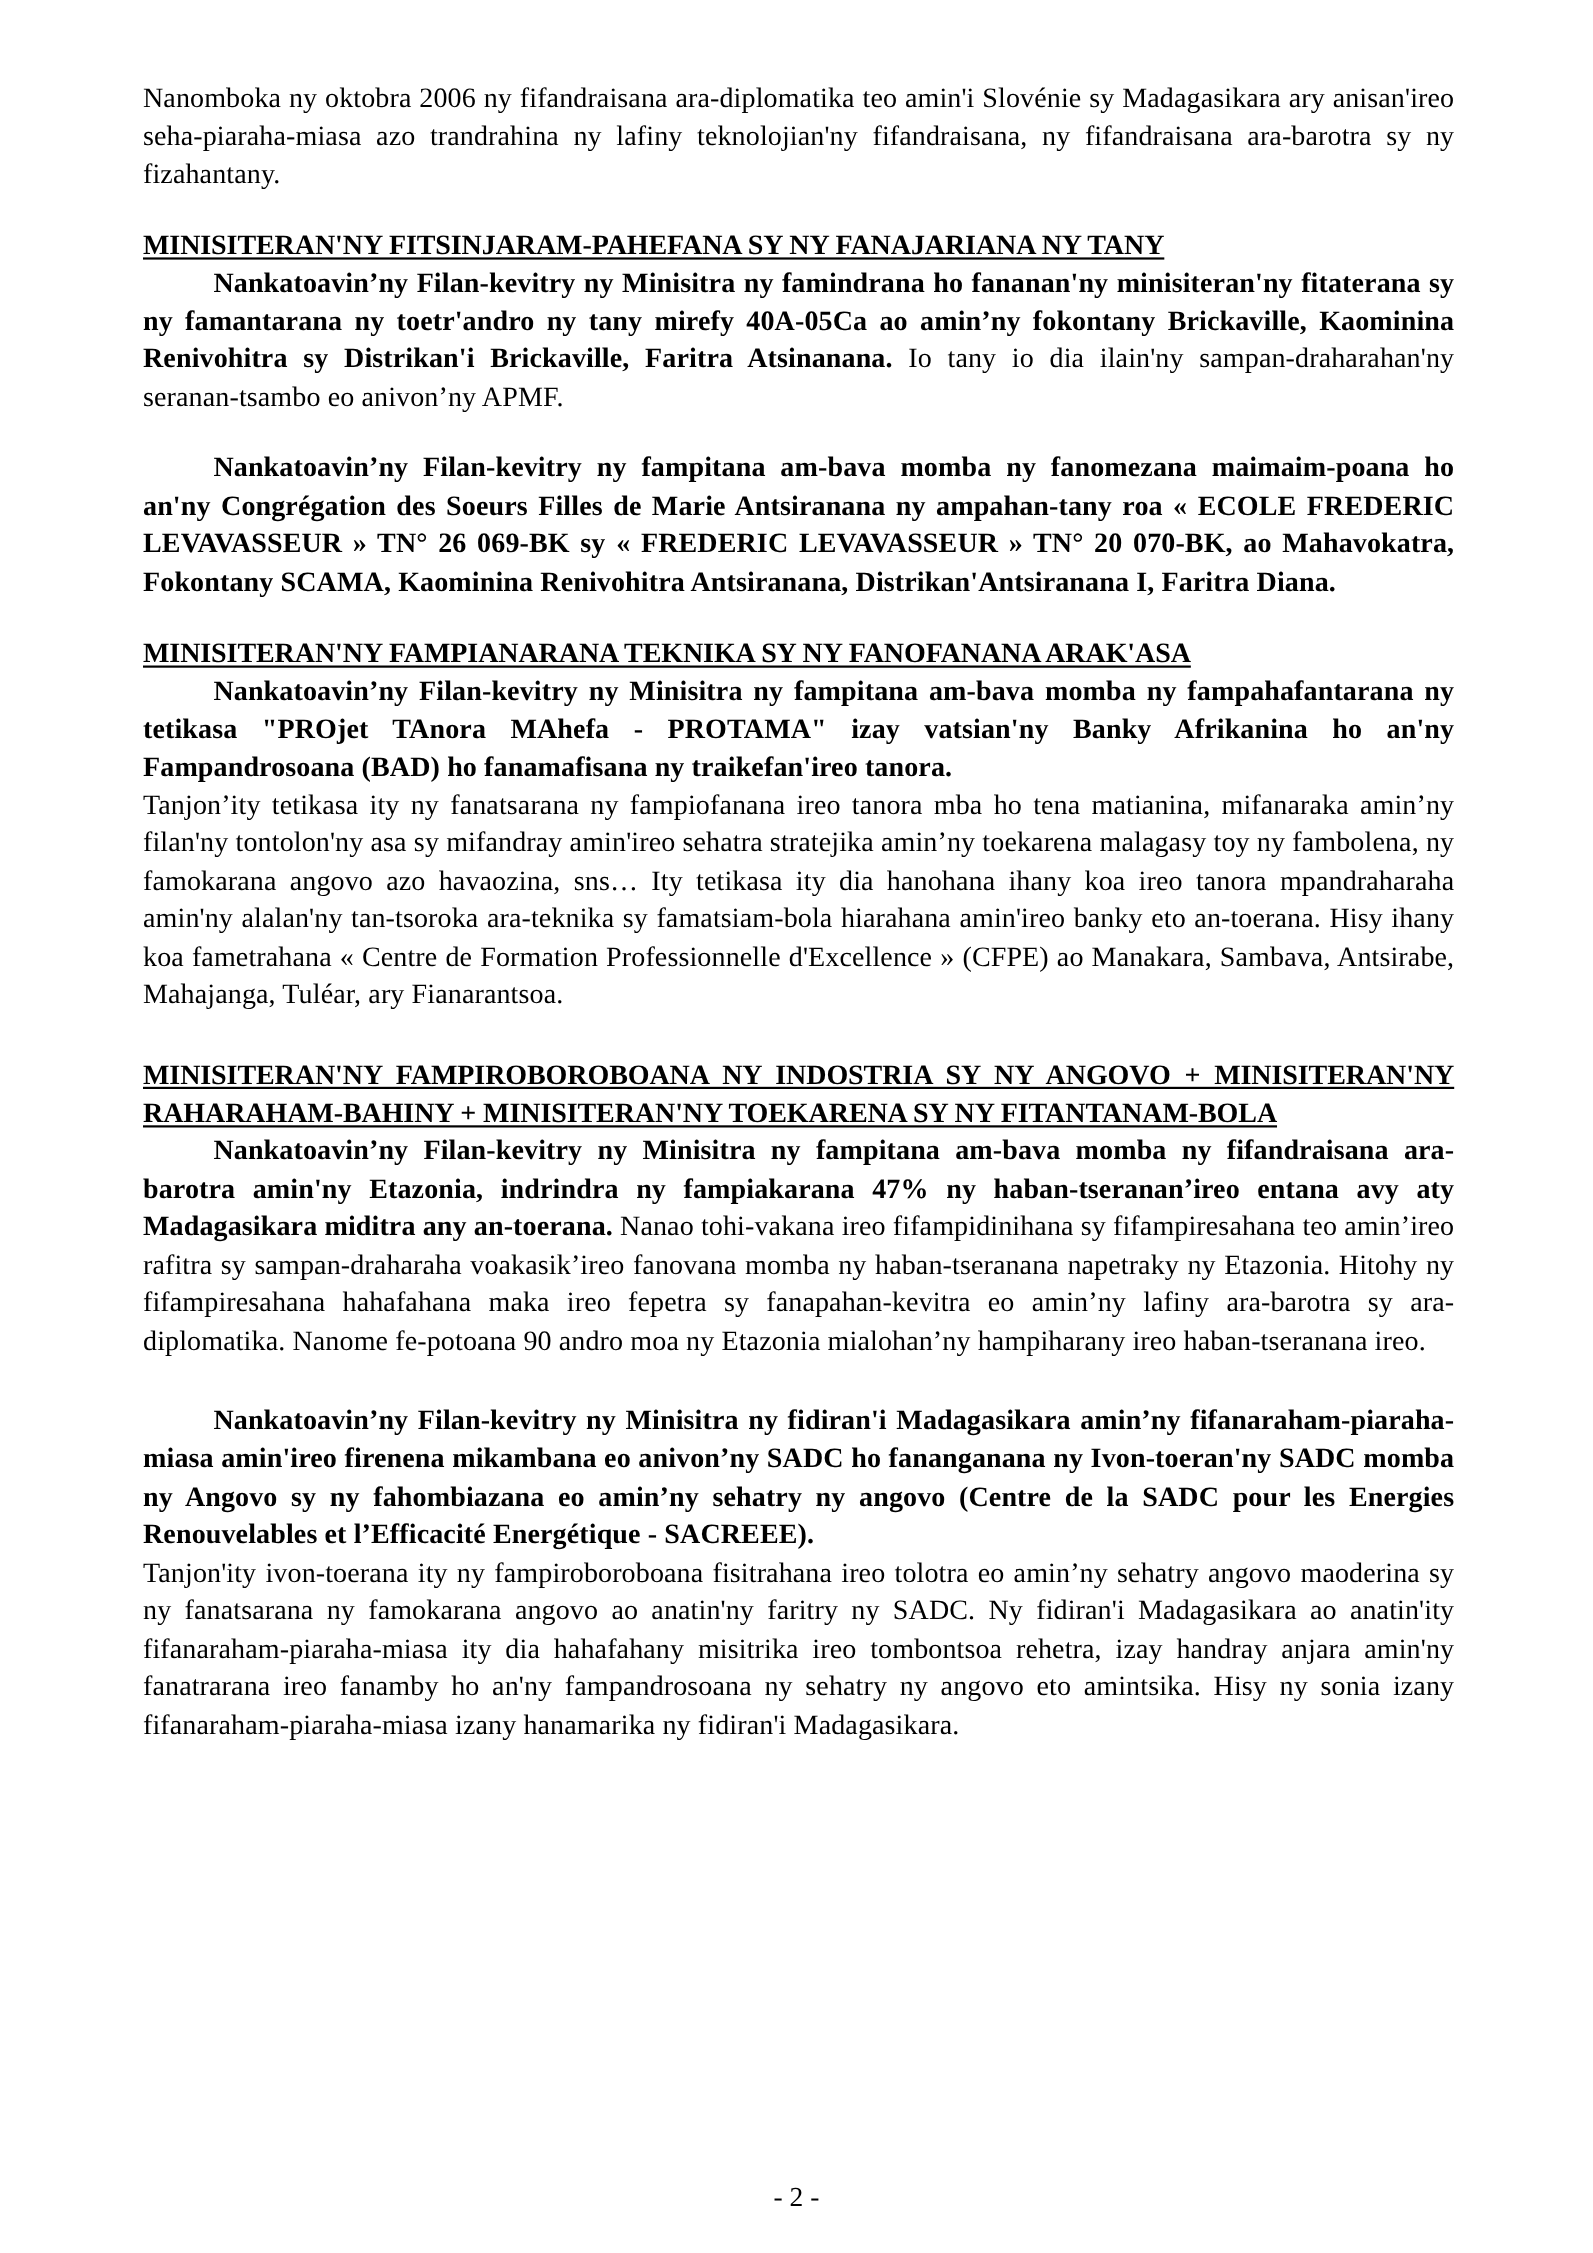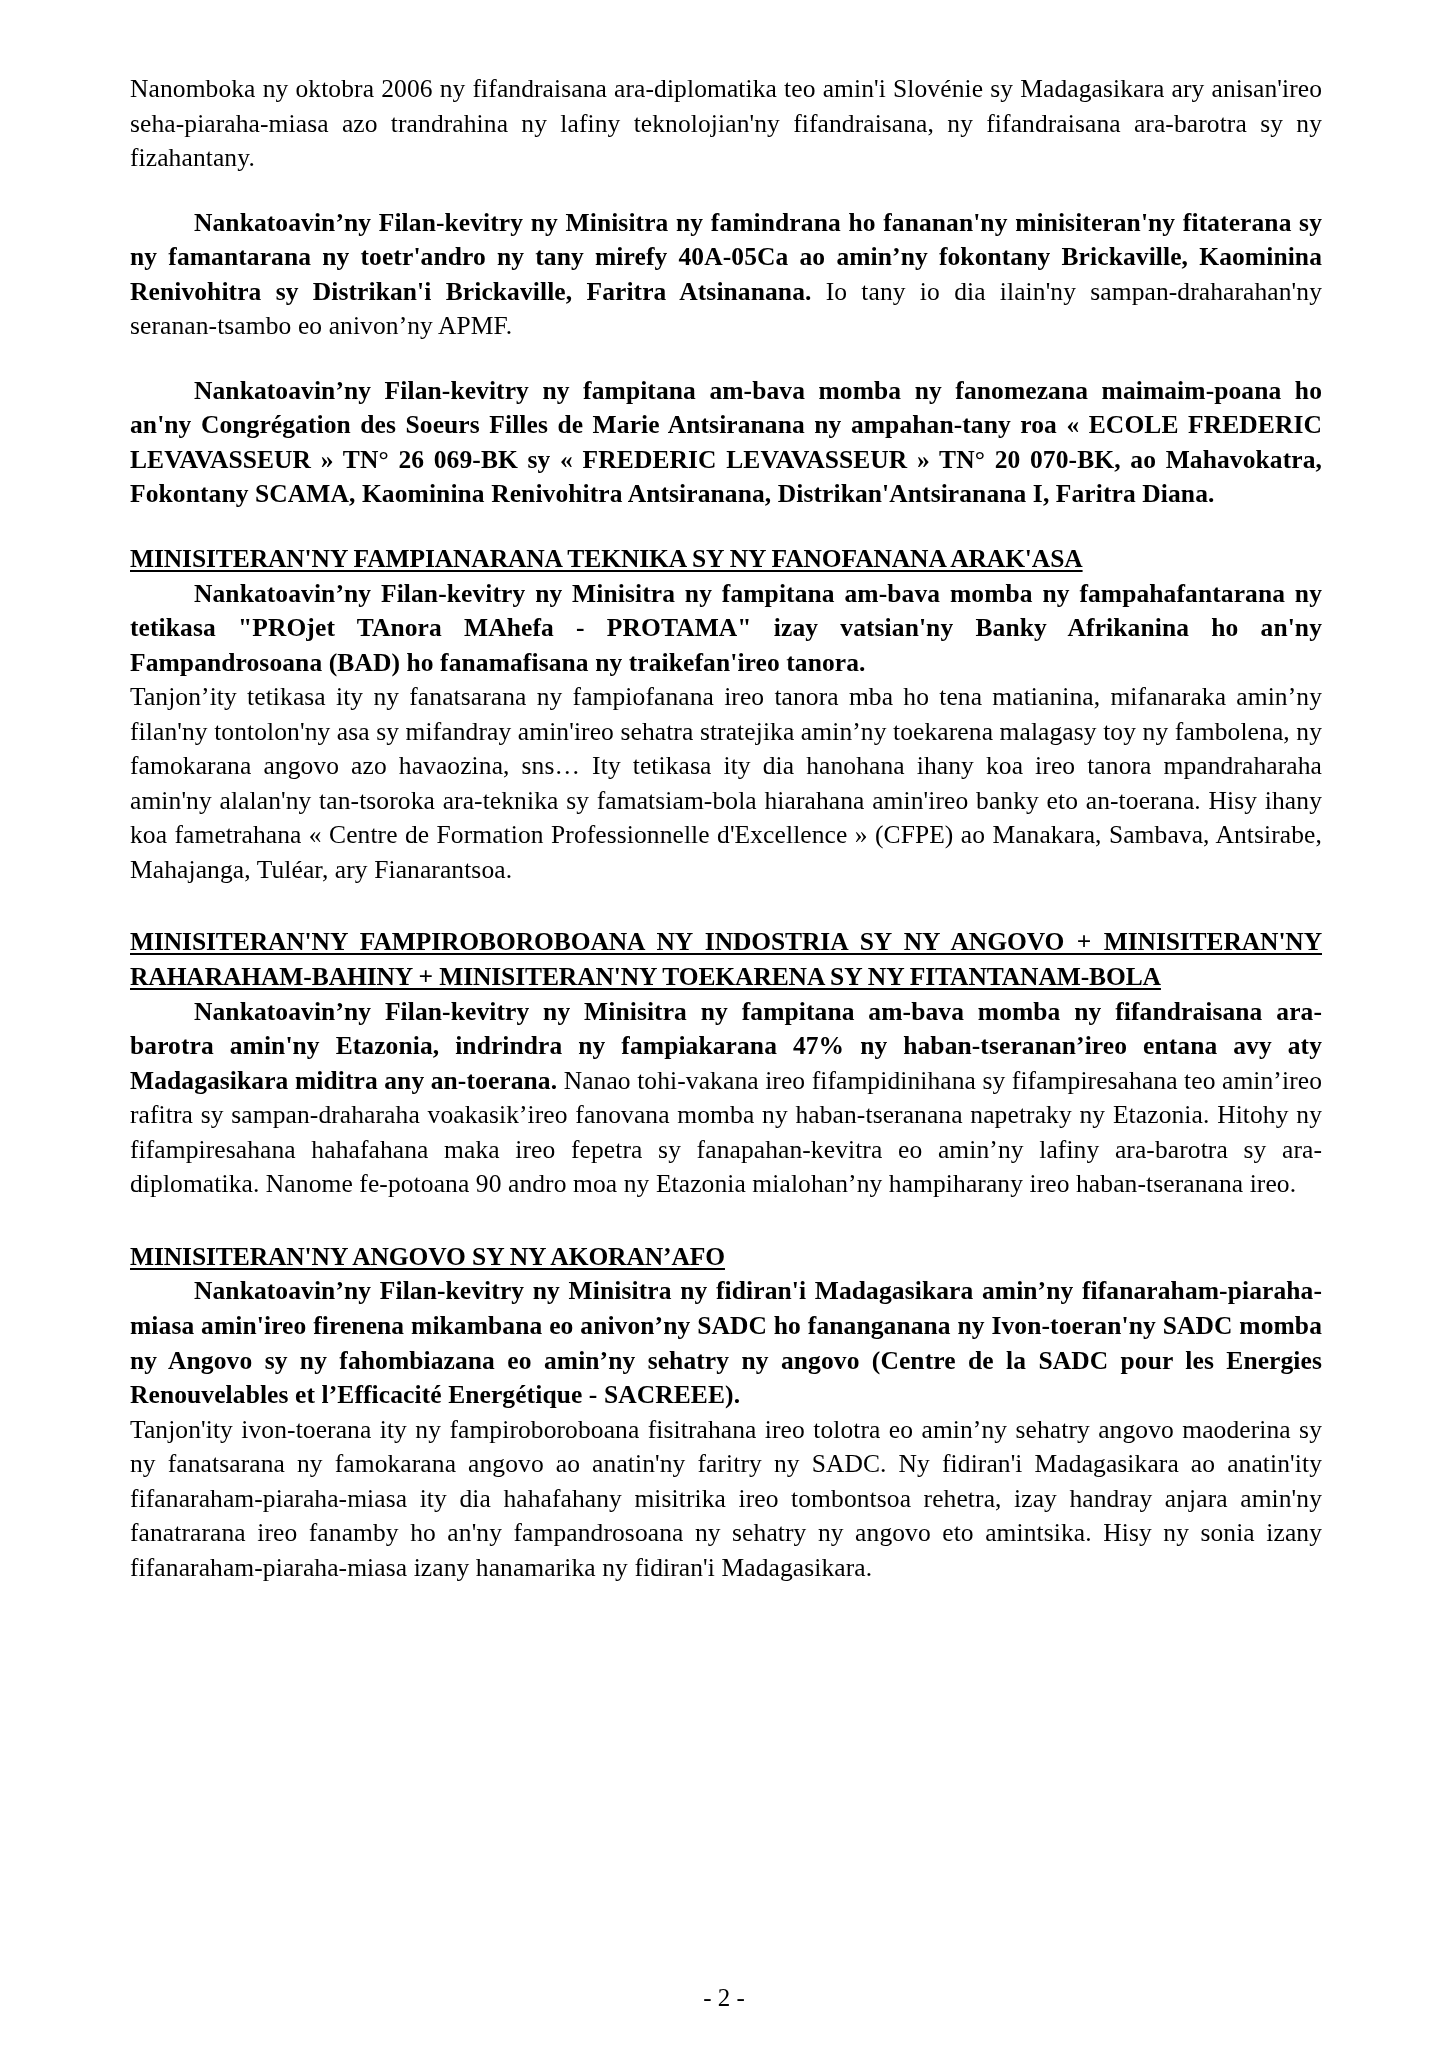--- a/index.html
+++ b/index.html
@@ -73,20 +73,21 @@
 <body>
 
 <div class="page">
   <div class="doc-body">
 
     <p class="para">Nanomboka ny oktobra 2006 ny fifandraisana ara-diplomatika teo amin'i Slovénie sy Madagasikara ary anisan'ireo seha-piaraha-miasa azo trandrahina ny lafiny teknolojian'ny fifandraisana, ny fifandraisana ara-barotra sy ny fizahantany.</p>
 
     <div class="gap-md"></div>
 
     <div class="sect">
+      <p class="heading">MINISITERAN'NY FITSINJARAM-PAHEFANA SY NY FANAJARIANA NY TANY</p>
       <p class="para indent"><span class="lead">Nankatoavin’ny Filan-kevitry ny Minisitra ny famindrana ho fananan'ny minisiteran'ny fitaterana sy ny famantarana ny toetr'andro ny tany mirefy 40A-05Ca ao amin’ny fokontany Brickaville, Kaominina Renivohitra sy Distrikan'i Brickaville, Faritra Atsinanana.</span><span> Io tany io dia ilain'ny sampan-draharahan'ny seranan-tsambo eo anivon’ny APMF.</span></p>
       <div class="gap-md"></div>
       <p class="para indent"><span class="lead">Nankatoavin’ny Filan-kevitry ny fampitana am-bava momba ny fanomezana maimaim-poana ho an'ny Congrégation des Soeurs Filles de Marie Antsiranana ny ampahan-tany roa « ECOLE FREDERIC LEVAVASSEUR » TN° 26 069-BK sy « FREDERIC LEVAVASSEUR » TN° 20 070-BK, ao Mahavokatra, Fokontany SCAMA, Kaominina Renivohitra Antsiranana, Distrikan'Antsiranana I, Faritra Diana.</span><span></span></p>
     </div>
 
     <div class="gap-md"></div>
 
     <div class="sect">
       <p class="heading">MINISITERAN'NY FAMPIANARANA TEKNIKA SY NY FANOFANANA ARAK'ASA</p>
       <p class="para indent"><span class="lead">Nankatoavin’ny Filan-kevitry ny Minisitra ny fampitana am-bava momba ny fampahafantarana ny tetikasa "PROjet TAnora MAhefa - PROTAMA" izay vatsian'ny Banky Afrikanina ho an'ny Fampandrosoana (BAD) ho fanamafisana ny traikefan'ireo tanora.</span><span></span></p>
@@ -96,21 +97,20 @@
     <div class="gap-lg"></div>
 
     <div class="sect">
       <p class="heading multi">MINISITERAN'NY FAMPIROBOROBOANA NY INDOSTRIA SY NY ANGOVO + MINISITERAN'NY RAHARAHAM-BAHINY + MINISITERAN'NY TOEKARENA SY NY FITANTANAM-BOLA</p>
       <p class="para indent"><span class="lead">Nankatoavin’ny Filan-kevitry ny Minisitra ny fampitana am-bava momba ny fifandraisana ara-barotra amin'ny Etazonia, indrindra ny fampiakarana 47% ny haban-tseranan’ireo entana avy aty Madagasikara miditra any an-toerana.</span><span> Nanao tohi-vakana ireo fifampidinihana sy fifampiresahana teo amin’ireo rafitra sy sampan-draharaha voakasik’ireo fanovana momba ny haban-tseranana napetraky ny Etazonia. Hitohy ny fifampiresahana hahafahana maka ireo fepetra sy fanapahan-kevitra eo amin’ny lafiny ara-barotra sy ara-diplomatika. Nanome fe-potoana 90 andro moa ny Etazonia mialohan’ny hampiharany ireo haban-tseranana ireo.</span></p>
     </div>
 
     <div class="gap-lg"></div>
 
     <div class="sect">
-      <p class="heading">MINISITERAN'NY ANGOVO SY NY AKORAN’AFO</p>
       <p class="para indent"><span class="lead">Nankatoavin’ny Filan-kevitry ny Minisitra ny fidiran'i Madagasikara amin’ny fifanaraham-piaraha-miasa amin'ireo firenena mikambana eo anivon’ny SADC ho fananganana ny Ivon-toeran'ny SADC momba ny Angovo sy ny fahombiazana eo amin’ny sehatry ny angovo (Centre de la SADC pour les Energies Renouvelables et l’Efficacité Energétique - SACREEE).</span><span></span></p>
       <p class="para"><span>Tanjon'ity ivon-toerana ity ny fampiroboroboana fisitrahana ireo tolotra eo amin’ny sehatry angovo maoderina sy ny fanatsarana ny famokarana angovo ao anatin'ny faritry ny SADC. Ny fidiran'i Madagasikara ao anatin'ity fifanaraham-piaraha-miasa ity dia hahafahany misitrika ireo tombontsoa rehetra, izay handray anjara amin'ny fanatrarana ireo fanamby ho an'ny fampandrosoana ny sehatry ny angovo eto amintsika. Hisy ny sonia izany fifanaraham-piaraha-miasa izany hanamarika ny fidiran'i Madagasikara.</span></p>
     </div>
 
   </div>
 
   <div class="page-number">- 2 -</div>
 </div>
 
 </body></html>

